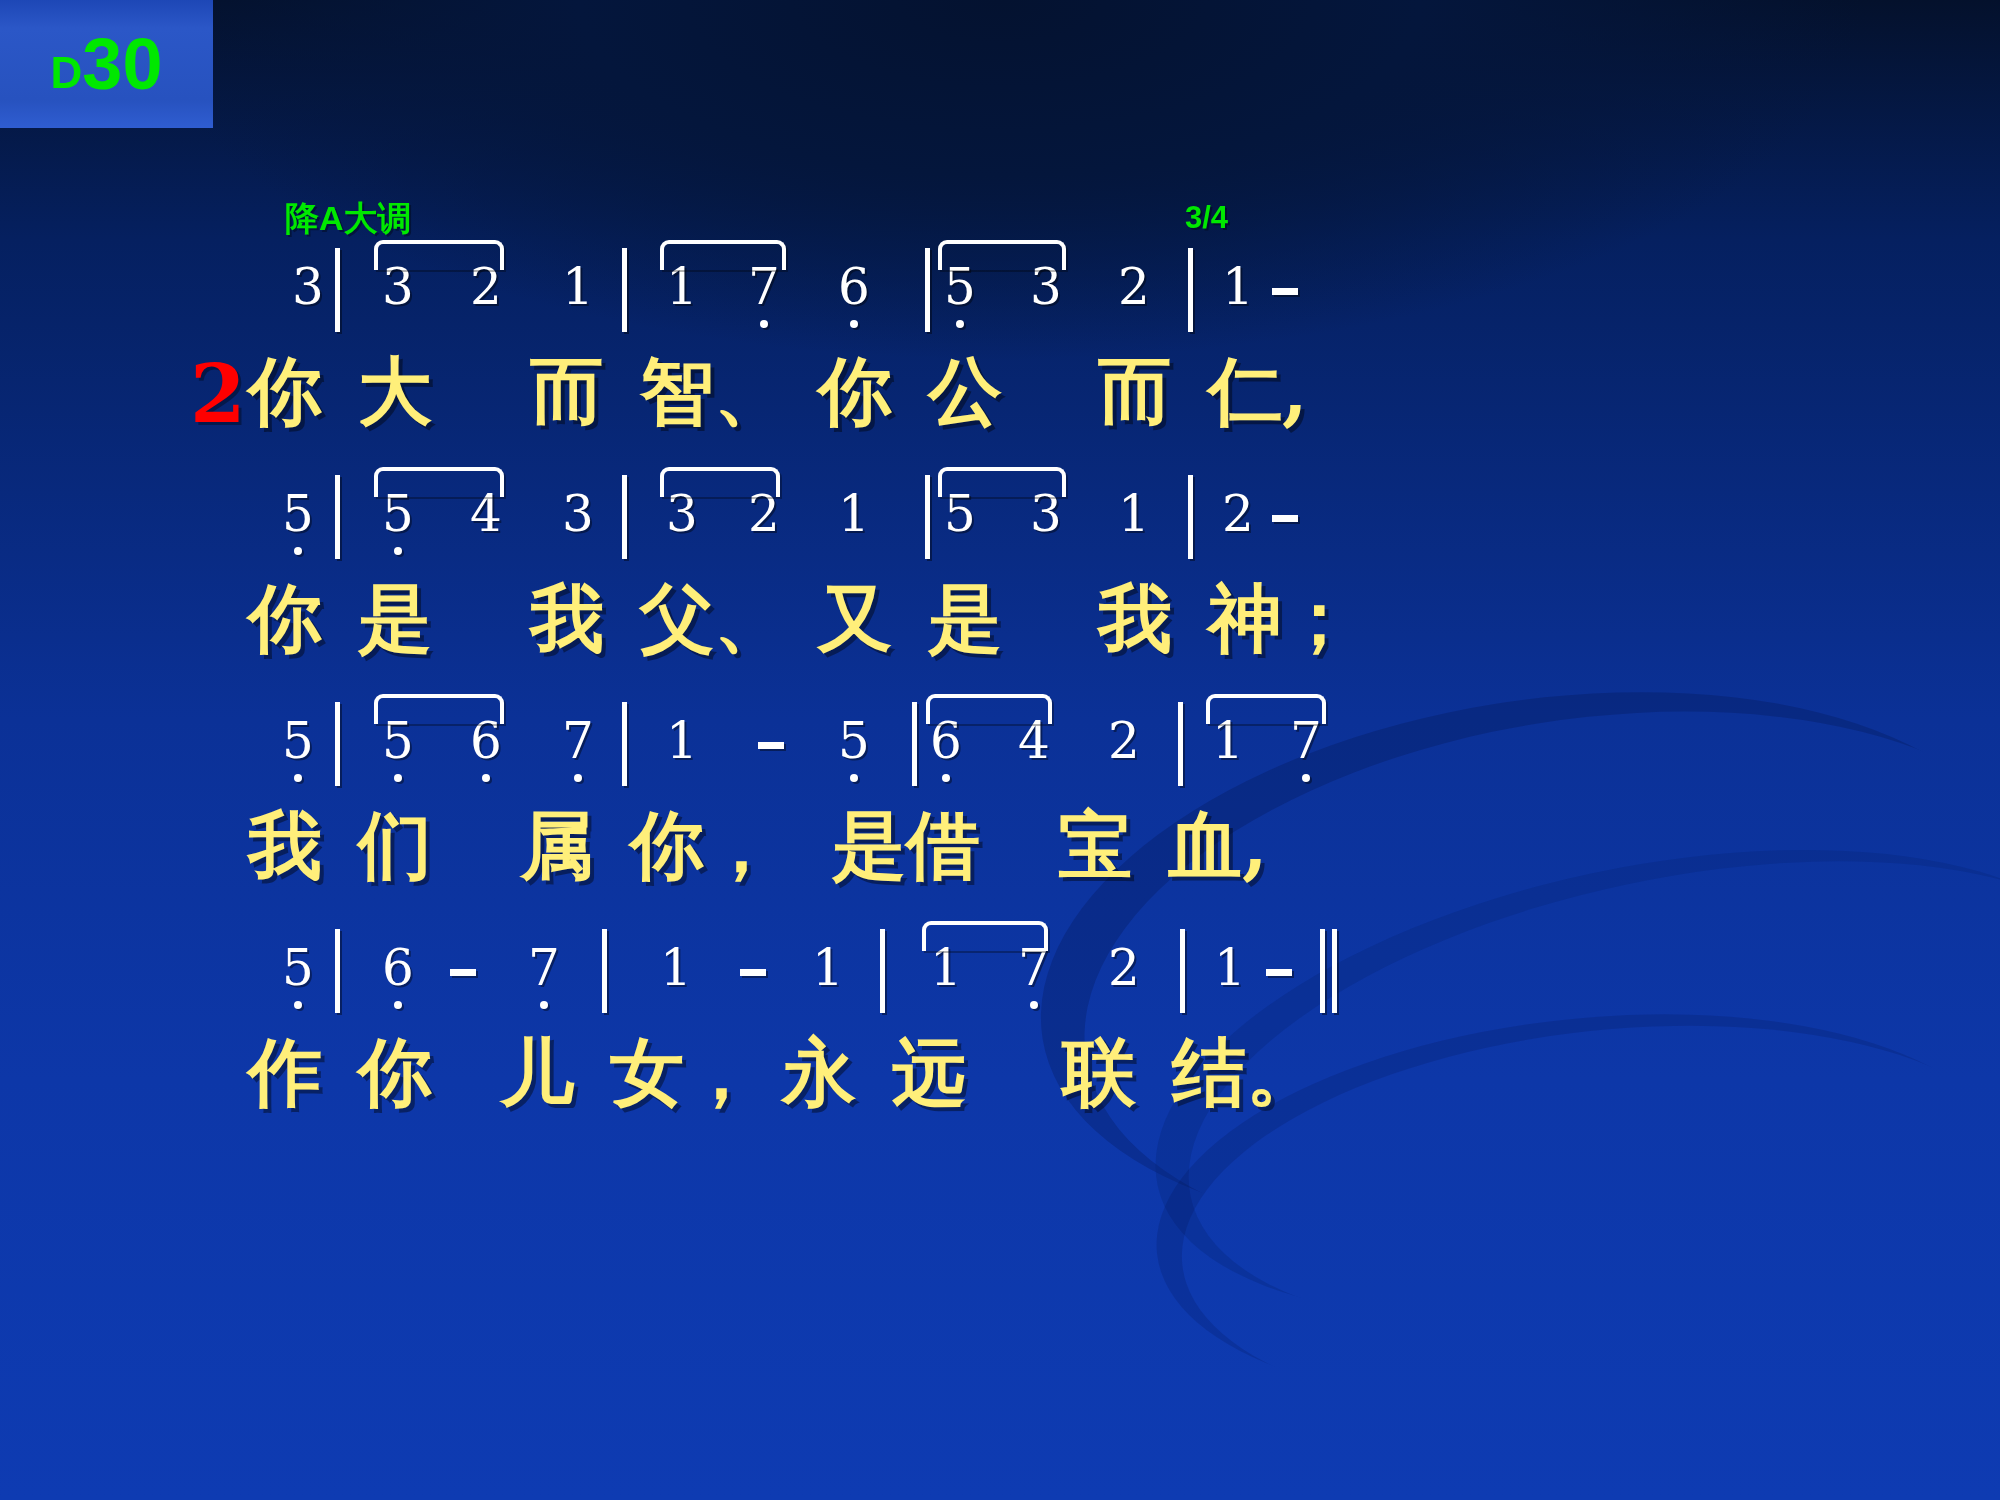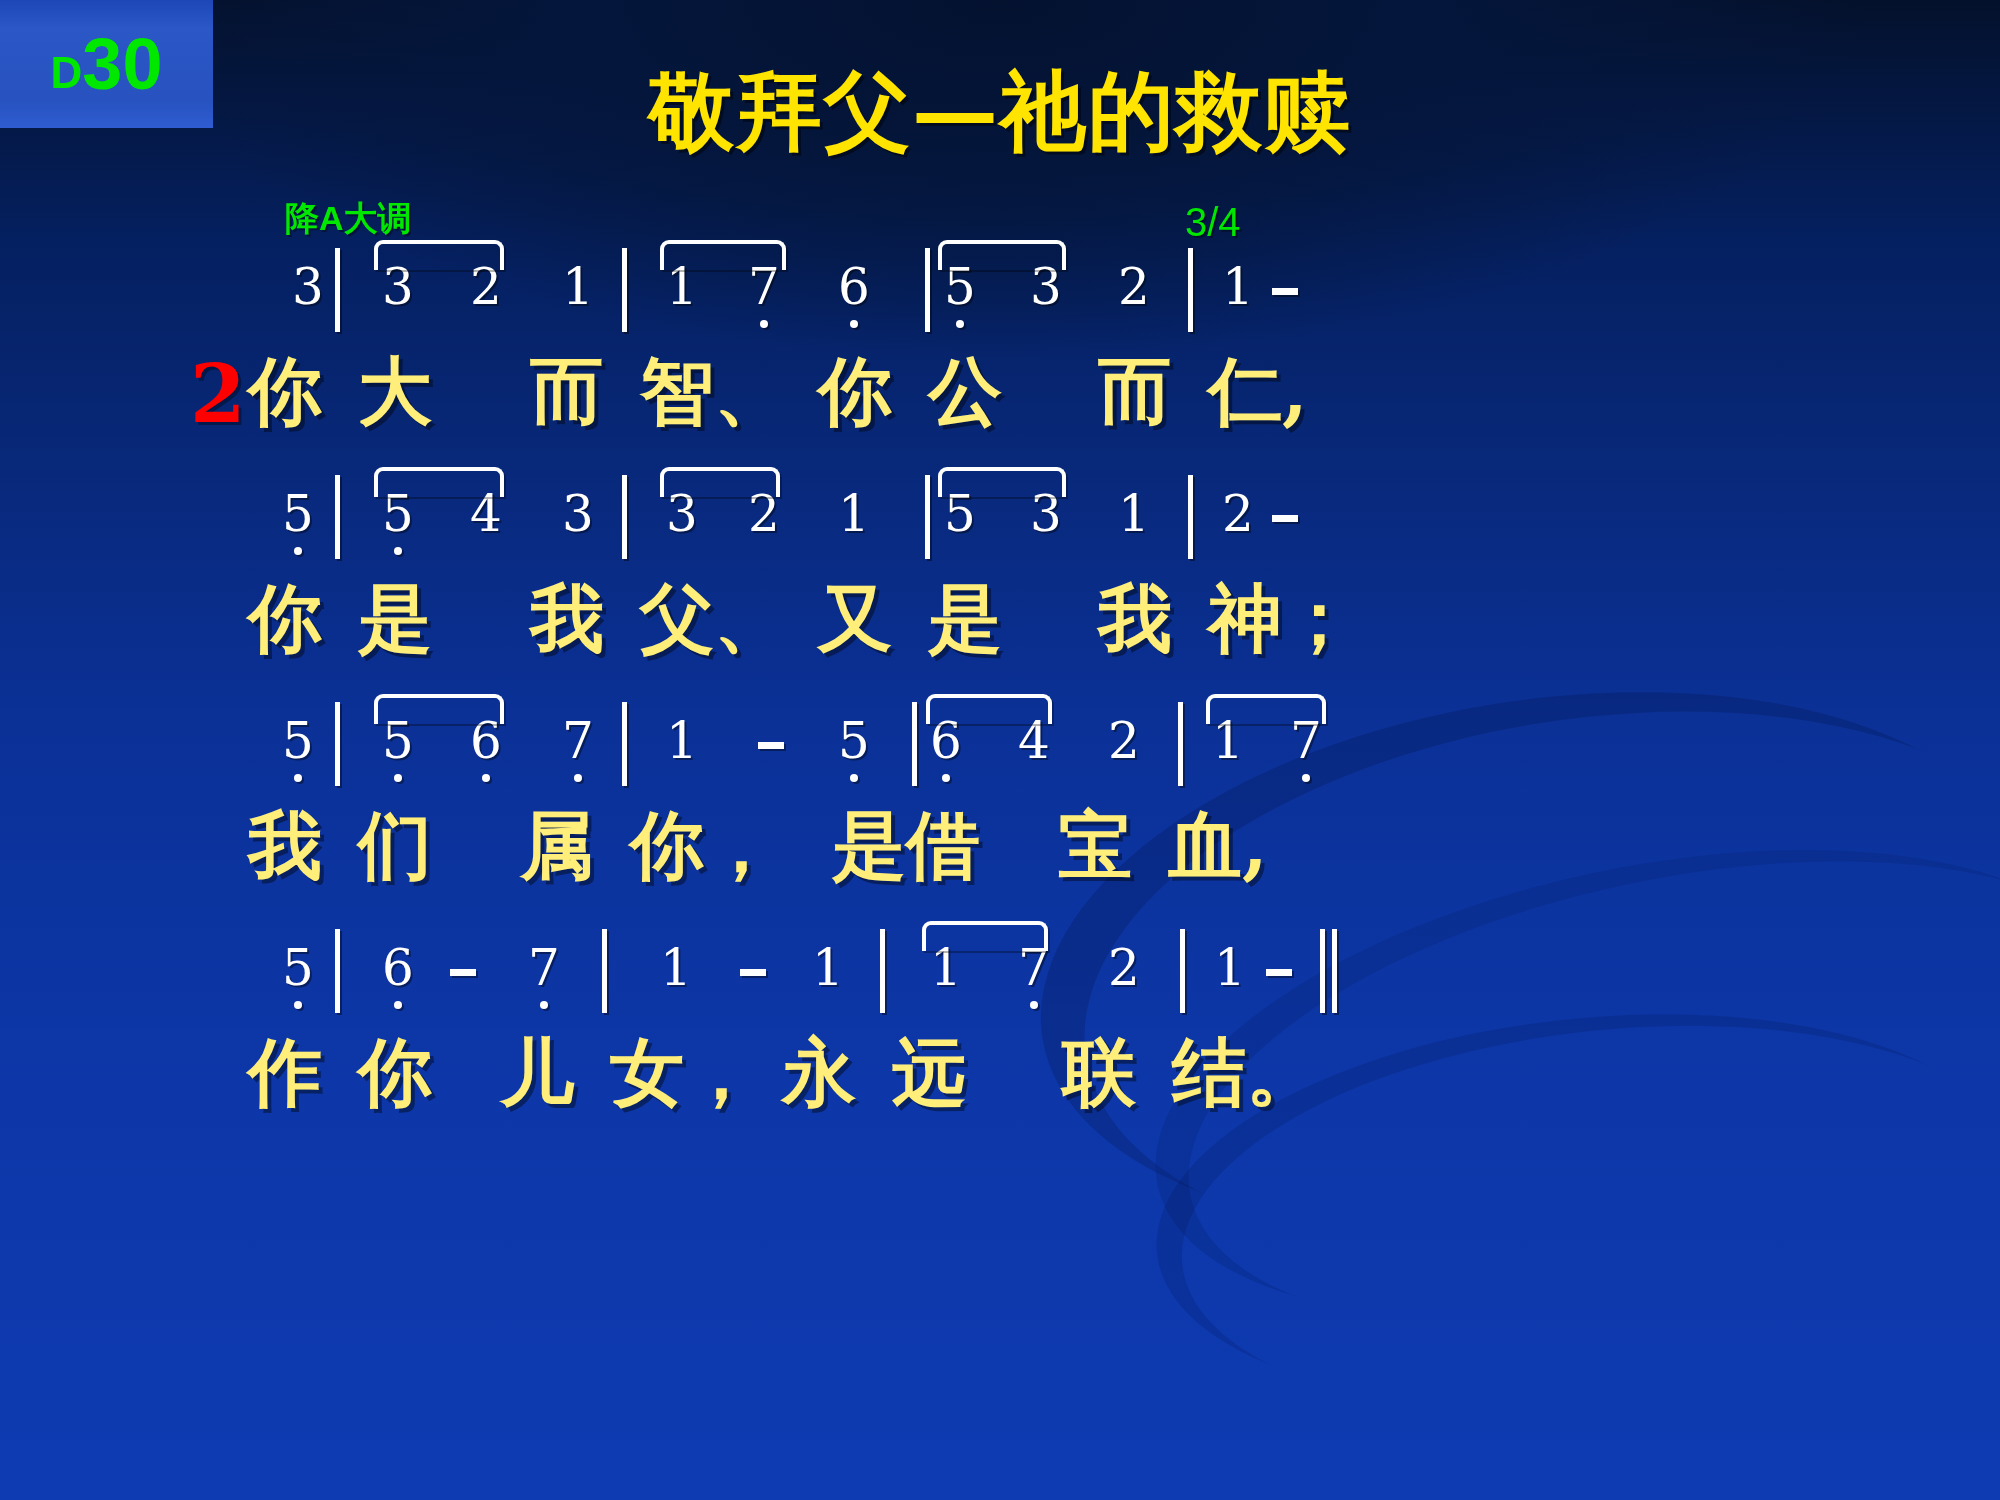--- a/index.html
+++ b/index.html
@@ -45,21 +45,21 @@
     position:absolute;left:0;right:0;top:68px;text-align:center;
     color:#ffe400;font-family:"DejaVu Serif","Liberation Serif",serif;
     font-weight:700;font-size:86px;line-height:1;letter-spacing:2px;
     text-shadow:3px 3px 0 rgba(0,0,0,.45);
     z-index:4;
   }
   
   #keyrow{position:absolute;top:196px;left:0;right:0;height:48px;z-index:4;}
   #keysig{position:absolute;left:285px;top:0;color:#00e800;font-size:34px;font-weight:700;
     text-shadow:2px 2px 0 rgba(0,0,0,.35);}
-  #meter{position:absolute;left:1185px;top:4px;color:#00e800;font-size:40px;font-weight:400;
+  #meter{position:absolute;left:1185px;top:4px;color:#00e800;font-size:31px;font-weight:700;
     text-shadow:2px 2px 0 rgba(0,0,0,.35);}
 
   
   #sheet{position:absolute;left:0;top:258px;width:2000px;z-index:3;}
   .system{position:relative;height:227px;}
 
   
   .notes{
     position:relative;height:96px;
     color:#ffffff;font-family:"DejaVu Serif","Liberation Serif",serif;
@@ -113,21 +113,20 @@
 
   <div class="swoosh" id="sw1"></div>
   <div class="swoosh" id="sw2"></div>
   <div class="swoosh" id="sw3"></div>
 
   <div id="badge">
     <span class="bl">D</span>
       <span class="bn">30</span>
   </div>
 
-  <div id="title">敬拜父—祂的救赎</div>
 
   <div id="keyrow">
     <div id="keysig">降A大调</div>
     <div id="meter">3/4</div>
   </div>
 
   <div id="sheet">
       <div class="system">
         <div class="notes">
           <span class="tok" style="left: 292px;"><span class="g">3</span></span>

